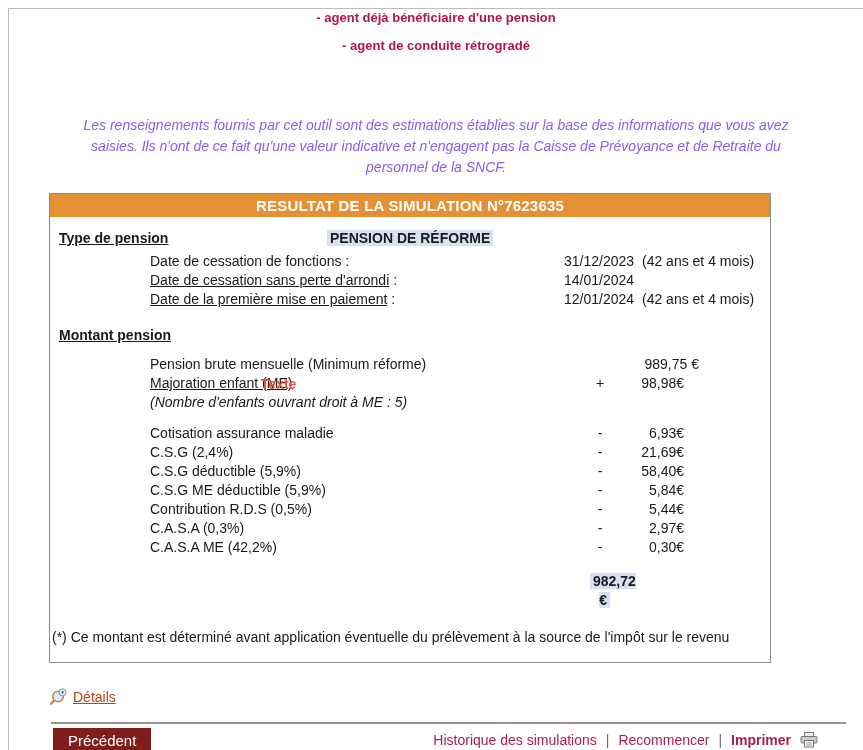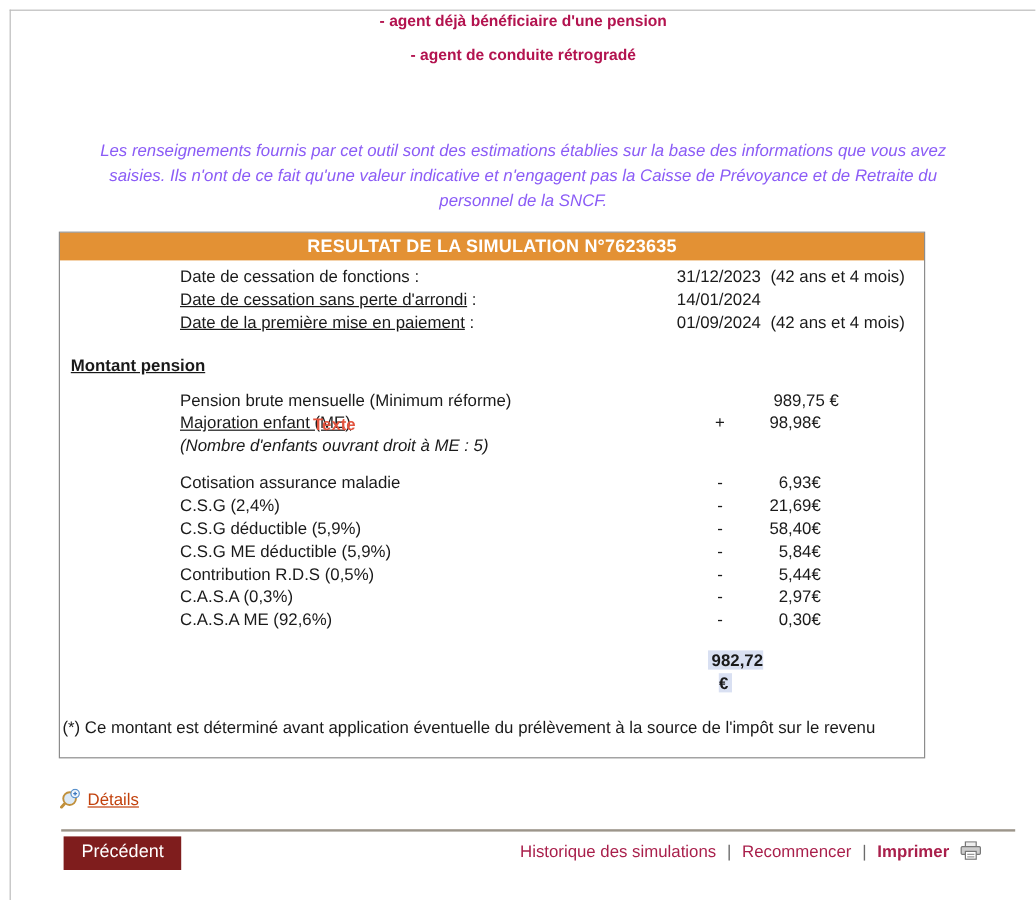--- a/index.html
+++ b/index.html
@@ -79,35 +79,39 @@
   <div class="warnings">
     <div class="warning-line">- agent déjà bénéficiaire d'une pension</div>
     <div class="warning-line">- agent de conduite rétrogradé</div>
   </div>
 
   <div class="disclaimer">Les renseignements fournis par cet outil sont des estimations établies sur la base des informations que vous avez saisies. Ils n'ont de ce fait qu'une valeur indicative et n'engagent pas la Caisse de Prévoyance et de Retraite du personnel de la SNCF.</div>
 
   <div class="result-box">
     <div class="result-header">RESULTAT DE LA SIMULATION N°7623635</div>
 
+    <div class="row type-row">
+      <div class="type-label">Type de pension</div>
+      <div><span class="hl">PENSION DE RÉFORME</span></div>
+    </div>
 
     <div class="date-rows">
       <div class="row date-row">
         <div class="indent"><span>Date de cessation de fonctions</span><span> :</span></div>
         <div>31/12/2023</div>
         <div>(42 ans et 4 mois)</div>
       </div>
       <div class="row date-row">
         <div class="indent"><span class="u">Date de cessation sans perte d'arrondi</span><span> :</span></div>
         <div>14/01/2024</div>
         <div></div>
       </div>
       <div class="row date-row">
         <div class="indent"><span class="u">Date de la première mise en paiement</span><span> :</span></div>
-        <div>01/09/2024</div>
+        <div>12/01/2024</div>
         <div>(42 ans et 4 mois)</div>
       </div>
     </div>
 
     <div class="section-label">Montant pension</div>
 
     <div class="money-block">
       <div class="row money-row wide">
         <div class="indent">Pension brute mensuelle (Minimum réforme)</div>
         <div class="sign"></div>
@@ -151,21 +155,21 @@
         <div class="indent">Contribution R.D.S (0,5%)</div>
         <div class="sign">-</div>
         <div class="amount">5,44€</div>
       </div>
       <div class="row money-row">
         <div class="indent">C.A.S.A (0,3%)</div>
         <div class="sign">-</div>
         <div class="amount">2,97€</div>
       </div>
       <div class="row money-row">
-        <div class="indent">C.A.S.A ME (92,6%)</div>
+        <div class="indent">C.A.S.A ME (42,2%)</div>
         <div class="sign">-</div>
         <div class="amount">0,30€</div>
       </div>
     </div>
 
     <div class="row money-row wide net-row">
       <div class="sign"></div>
       <div class="amount"><span class="hl">982,72 €</span></div>
     </div>
 

